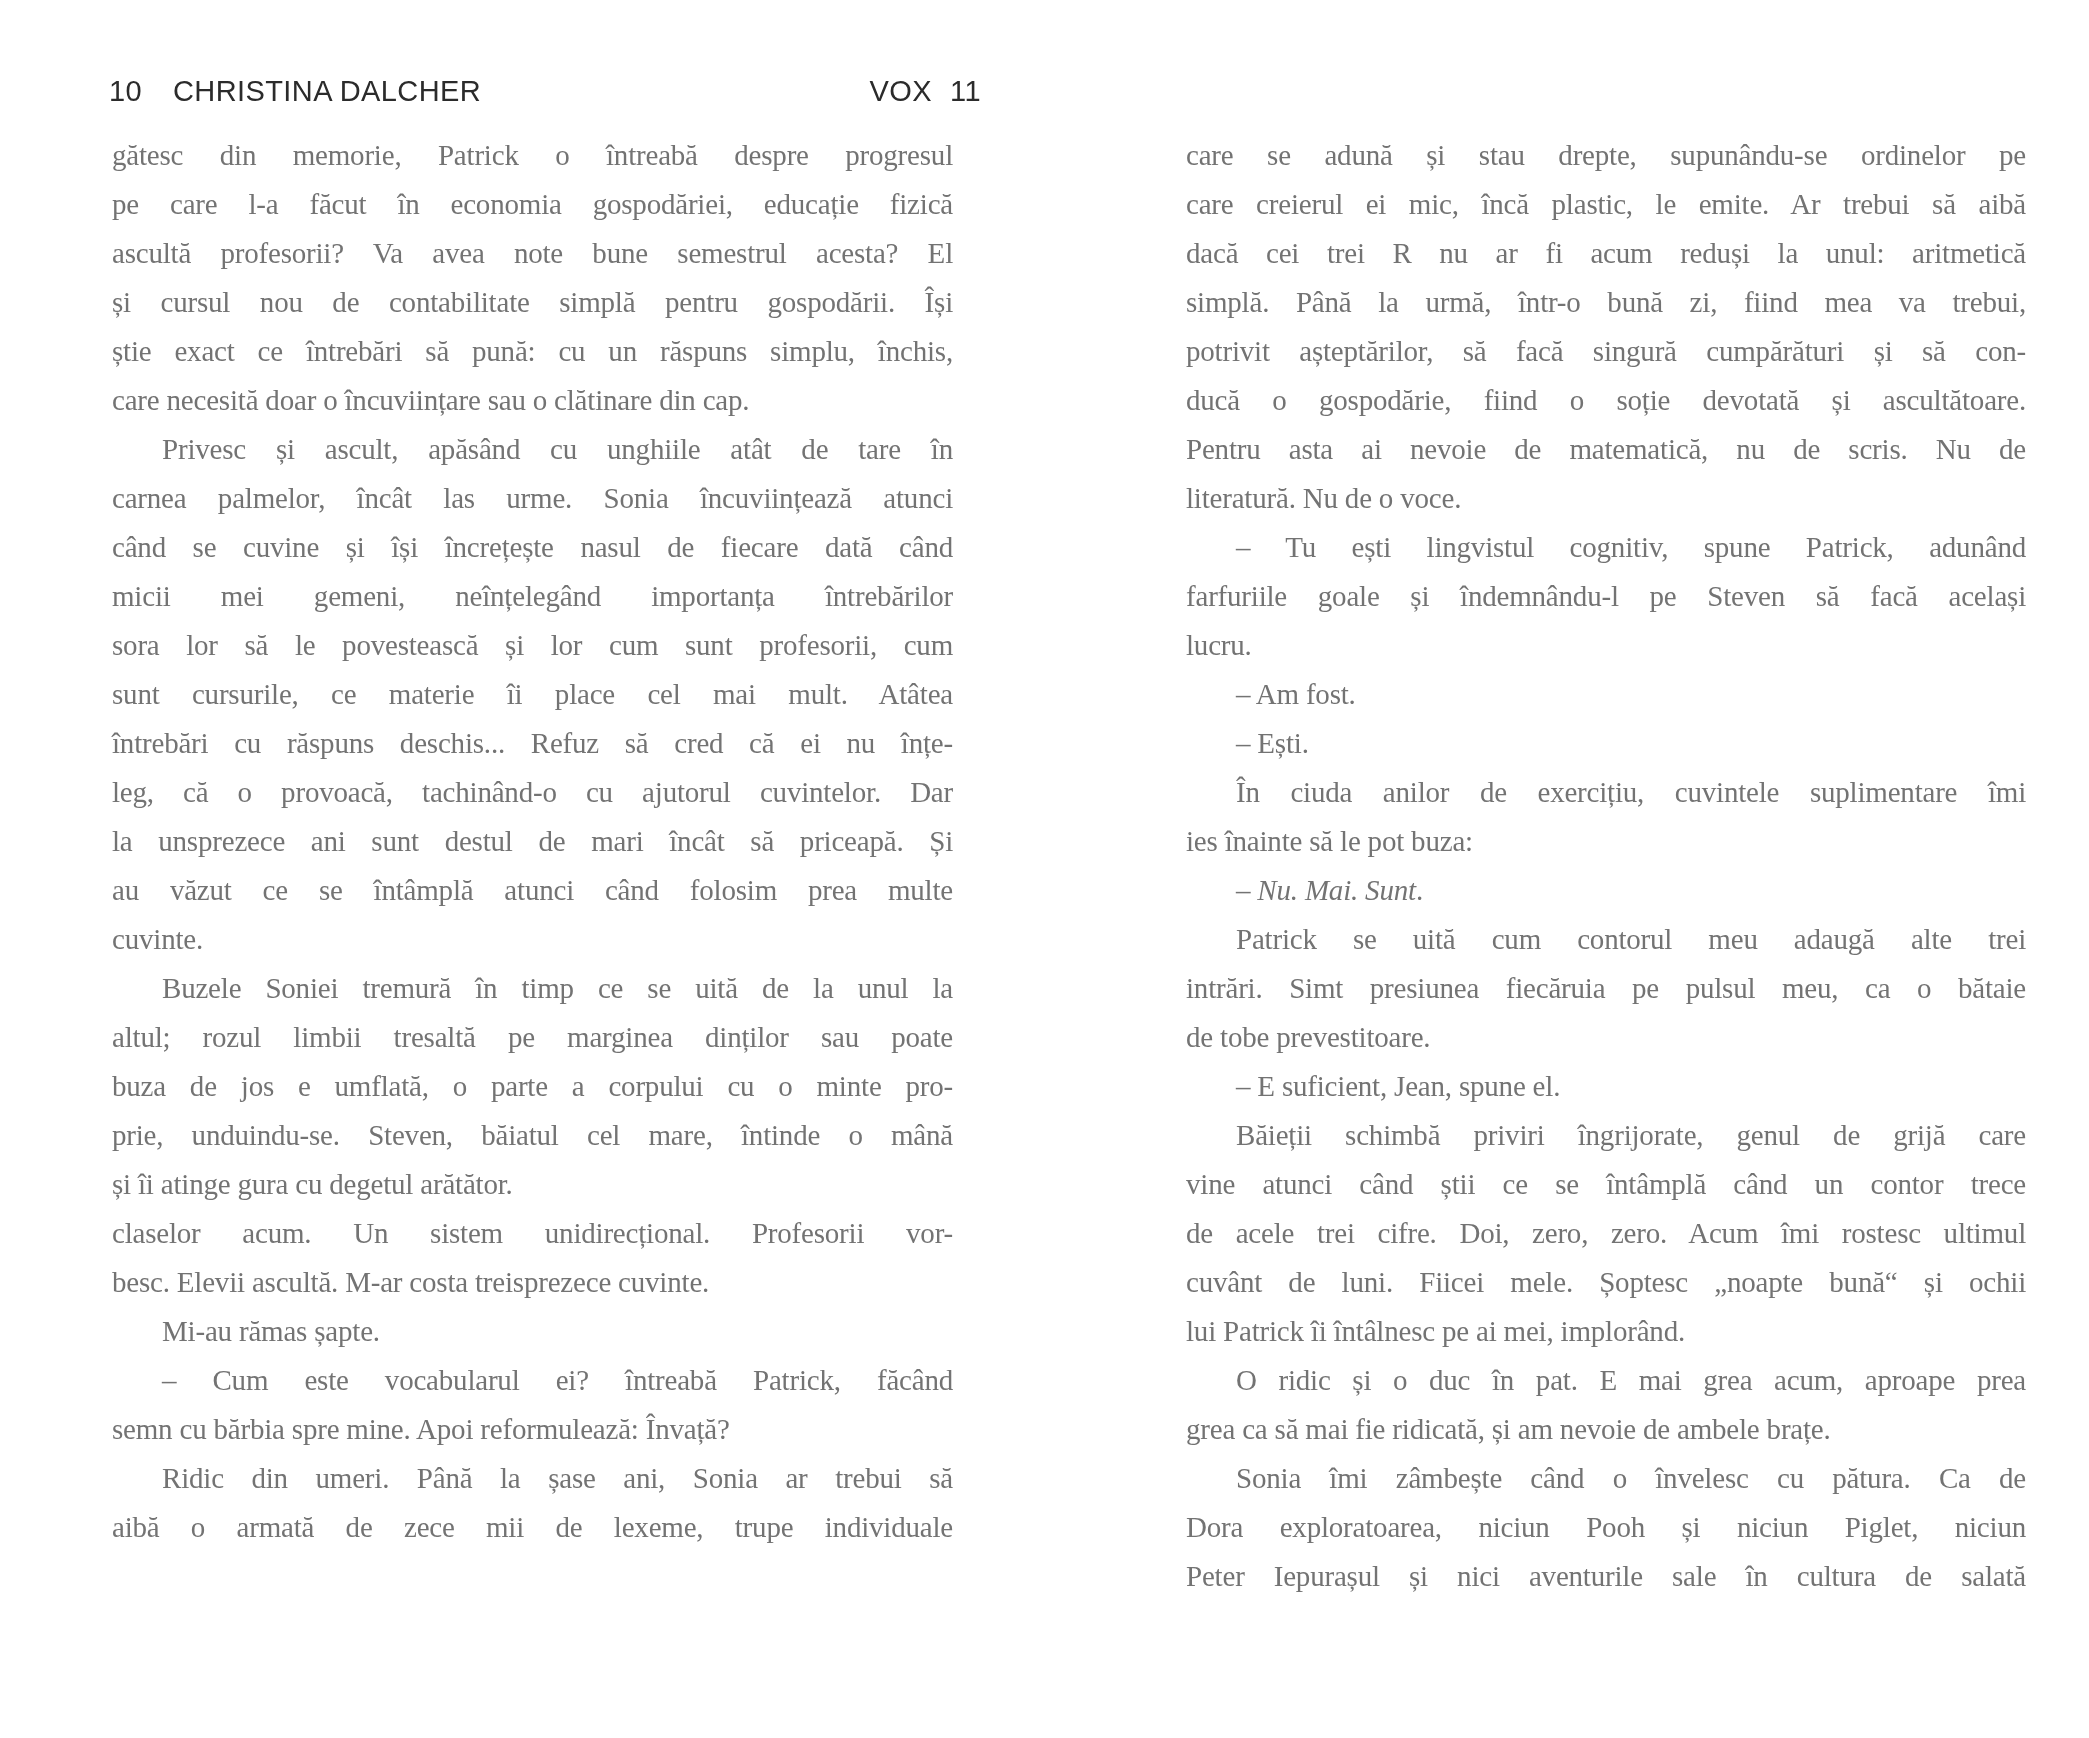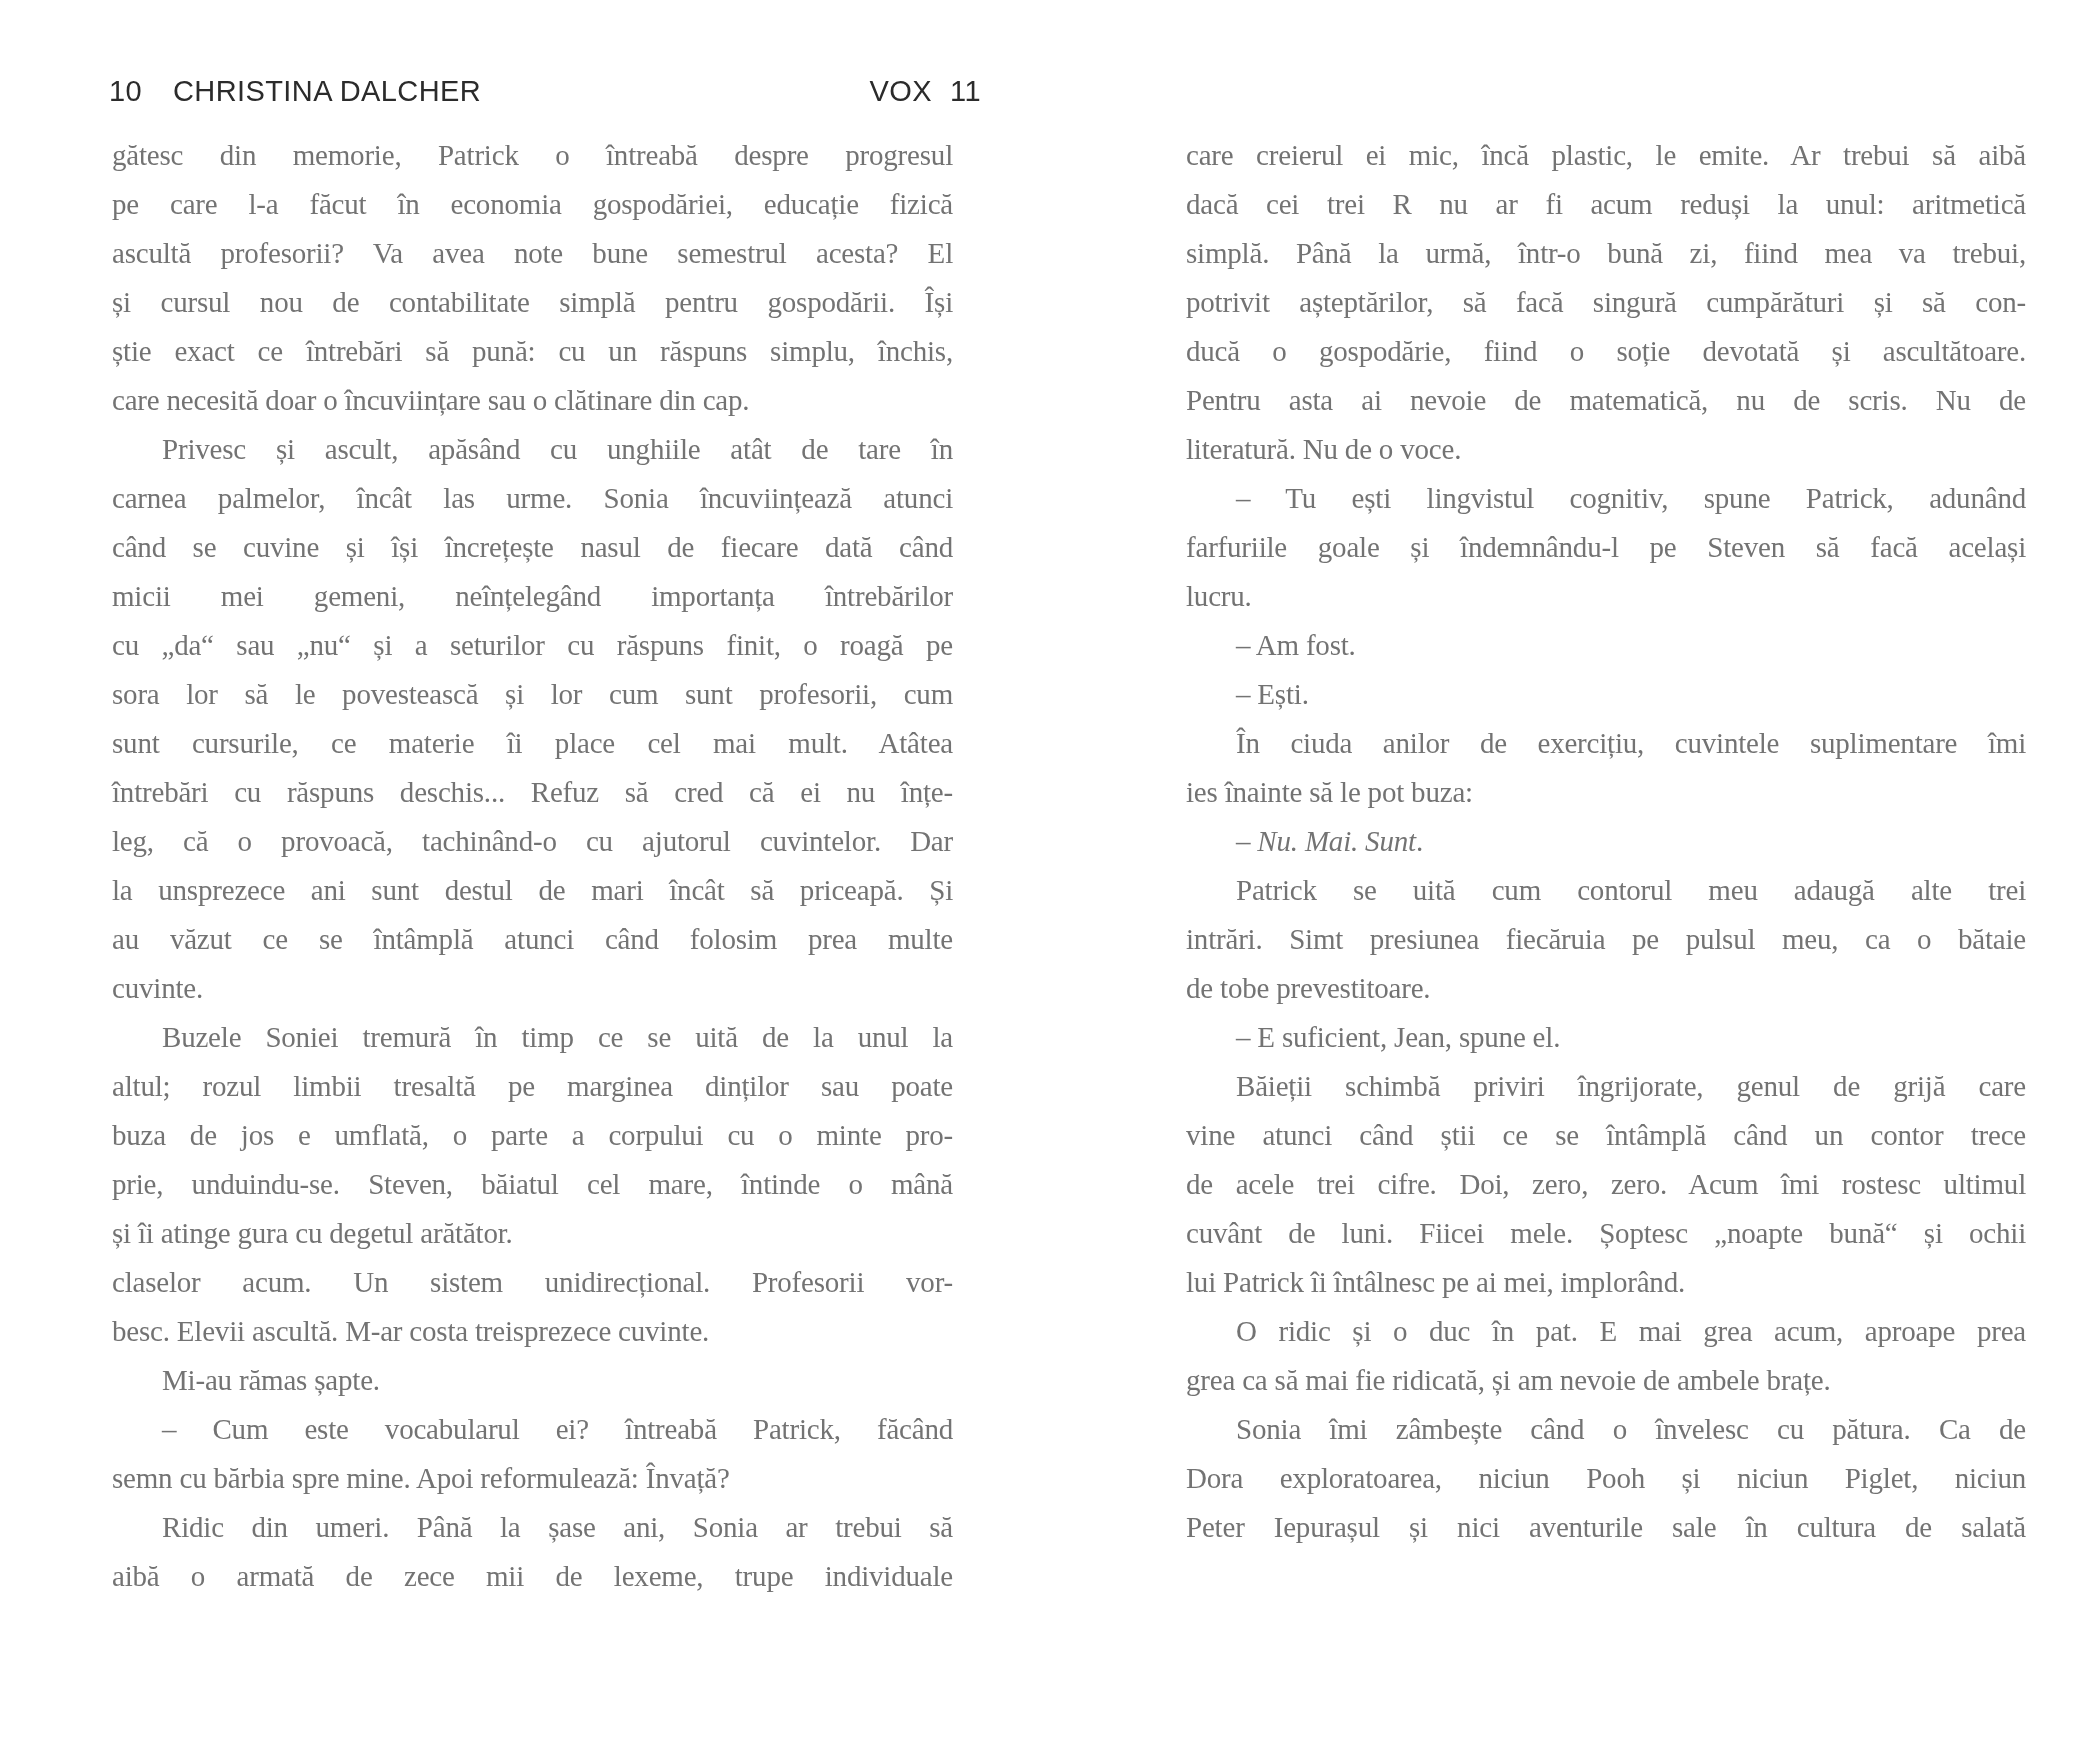--- a/index.html
+++ b/index.html
@@ -44,21 +44,20 @@
       <div class="line j">gătesc din memorie, Patrick o întreabă despre progresul</div>
       <div class="line j">pe care l-a făcut în economia gospodăriei, educație fizică</div>
       <div class="line j">ascultă profesorii? Va avea note bune semestrul acesta? El</div>
       <div class="line j">și cursul nou de contabilitate simplă pentru gospodării. Își</div>
       <div class="line j">știe exact ce întrebări să pună: cu un răspuns simplu, închis,</div>
       <div class="line">care necesită doar o încuviințare sau o clătinare din cap.</div>
       <div class="line j i">Privesc și ascult, apăsând cu unghiile atât de tare în</div>
       <div class="line j">carnea palmelor, încât las urme. Sonia încuviințează atunci</div>
       <div class="line j">când se cuvine și își încrețește nasul de fiecare dată când</div>
       <div class="line j">micii mei gemeni, neînțelegând importanța întrebărilor</div>
-      <div class="line j">cu „da“ sau „nu“ și a seturilor cu răspuns finit, o roagă pe</div>
       <div class="line j">sora lor să le povestească și lor cum sunt profesorii, cum</div>
       <div class="line j">sunt cursurile, ce materie îi place cel mai mult. Atâtea</div>
       <div class="line j">întrebări cu răspuns deschis... Refuz să cred că ei nu înțe-</div>
       <div class="line j">leg, că o provoacă, tachinând-o cu ajutorul cuvintelor. Dar</div>
       <div class="line j">la unsprezece ani sunt destul de mari încât să priceapă. Și</div>
       <div class="line j">au văzut ce se întâmplă atunci când folosim prea multe</div>
       <div class="line">cuvinte.</div>
       <div class="line j i">Buzele Soniei tremură în timp ce se uită de la unul la</div>
       <div class="line j">altul; rozul limbii tresaltă pe marginea dinților sau poate</div>
       <div class="line j">buza de jos e umflată, o parte a corpului cu o minte pro-</div>
@@ -73,20 +72,21 @@
       <div class="line j">aibă o armată de zece mii de lexeme, trupe individuale</div>
     </div>
 </div>
 
 <div class="page page-right">
   <div class="running-head">
     <span class="rh-title">VOX</span>
     <span class="rh-num">11</span>
   </div>
   <div class="column">
+      <div class="line j">care se adună și stau drepte, supunându-se ordinelor pe</div>
       <div class="line j">care creierul ei mic, încă plastic, le emite. Ar trebui să aibă</div>
       <div class="line j">dacă cei trei R nu ar fi acum reduși la unul: aritmetică</div>
       <div class="line j">simplă. Până la urmă, într-o bună zi, fiind mea va trebui,</div>
       <div class="line j">potrivit așteptărilor, să facă singură cumpărături și să con-</div>
       <div class="line j">ducă o gospodărie, fiind o soție devotată și ascultătoare.</div>
       <div class="line j">Pentru asta ai nevoie de matematică, nu de scris. Nu de</div>
       <div class="line">literatură. Nu de o voce.</div>
       <div class="line j i">– Tu ești lingvistul cognitiv, spune Patrick, adunând</div>
       <div class="line j">farfuriile goale și îndemnându-l pe Steven să facă același</div>
       <div class="line">lucru.</div>

